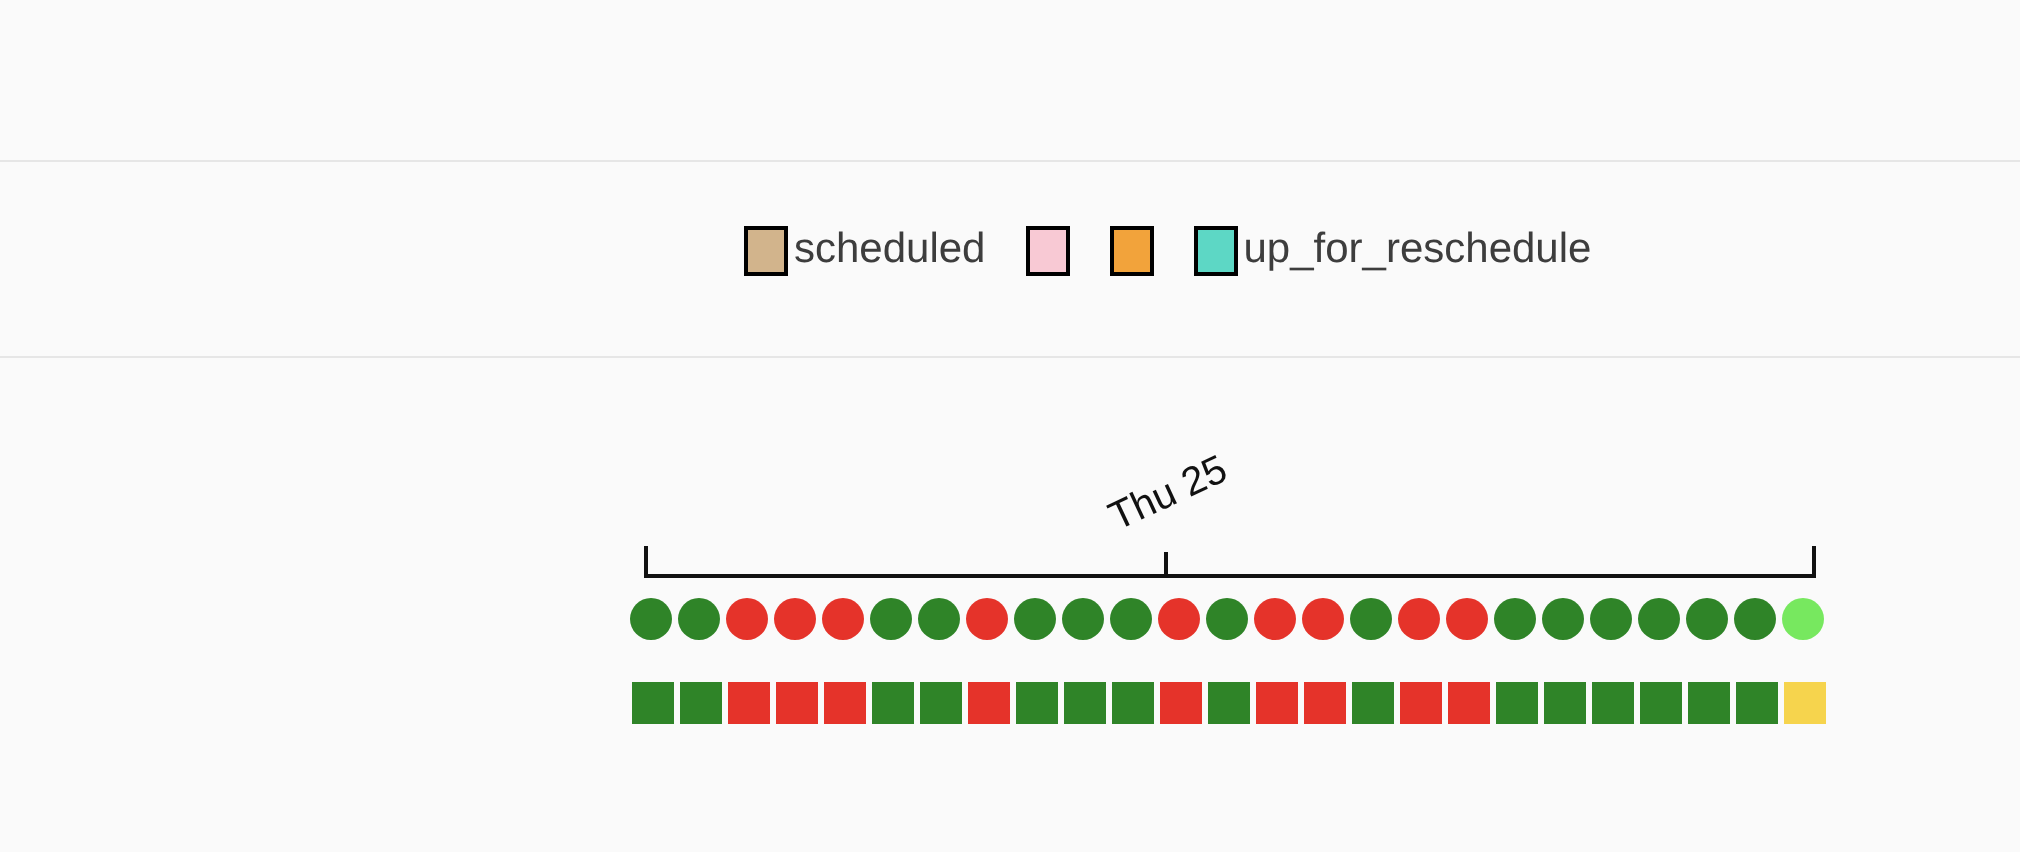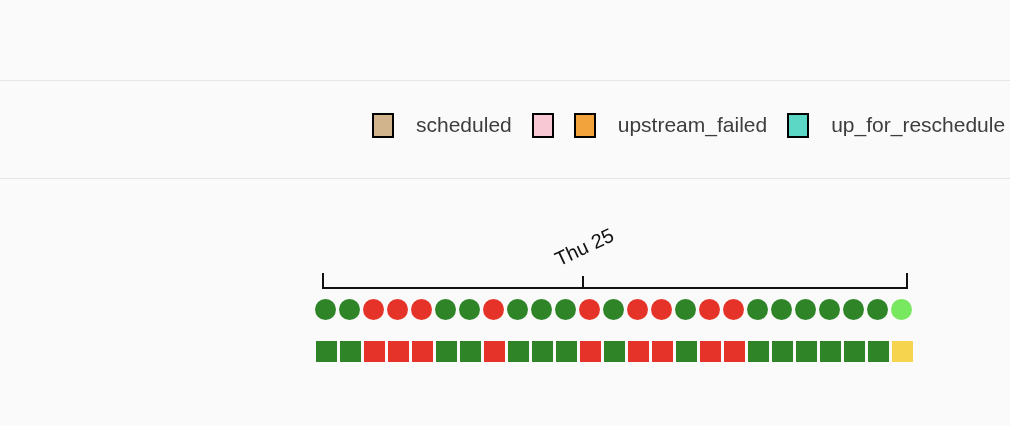--- a/index.html
+++ b/index.html
@@ -16,21 +16,21 @@
   }
   .divider.top { top: 80px; }
   .divider.bottom { top: 178px; }
 
   
   .legend {
     position: absolute; left: 372px; top: 112px;
     display: flex; align-items: center; gap: 20px;
     white-space: nowrap;
   }
-  .legend-item { display: flex; align-items: center; gap: 22px; }
+  .legend-item { display: flex; align-items: center; gap: 3px; }
   .swatch {
     width: 18px; height: 21px;
     border: 2px solid #000;
     flex: 0 0 auto;
   }
   .legend-label {
     font-size: 21px; color: #3d3d3d; line-height: 26px;
   }
 
   
@@ -68,21 +68,20 @@
 <div class="legend">
   <div class="legend-item">
     <span class="swatch" style="background: rgb(210, 180, 140);"></span>
     <span class="legend-label">scheduled</span>
   </div>
   <div class="legend-item">
     <span class="swatch" style="background: rgb(248, 201, 212);"></span>
   </div>
   <div class="legend-item">
     <span class="swatch" style="background: rgb(242, 163, 59);"></span>
-    <span class="legend-label">upstream_failed</span>
   </div>
   <div class="legend-item">
     <span class="swatch" style="background: rgb(93, 215, 197);"></span>
     <span class="legend-label">up_for_reschedule</span>
   </div>
 </div>
 
 <div class="axis-line"></div>
 <div class="axis-tick left"></div>
 <div class="axis-tick mid"></div>

